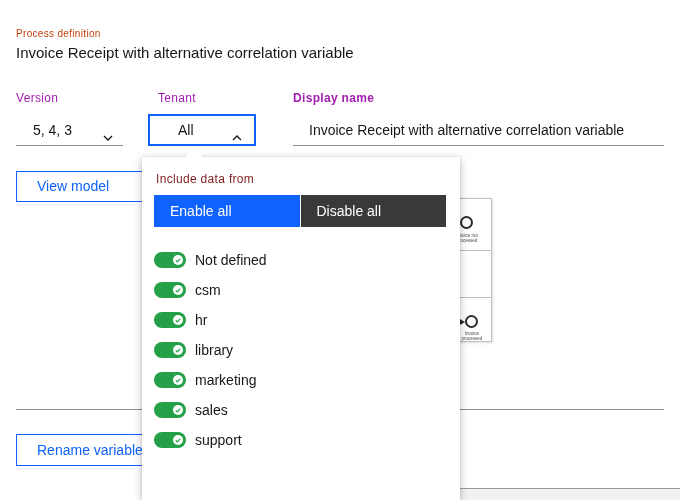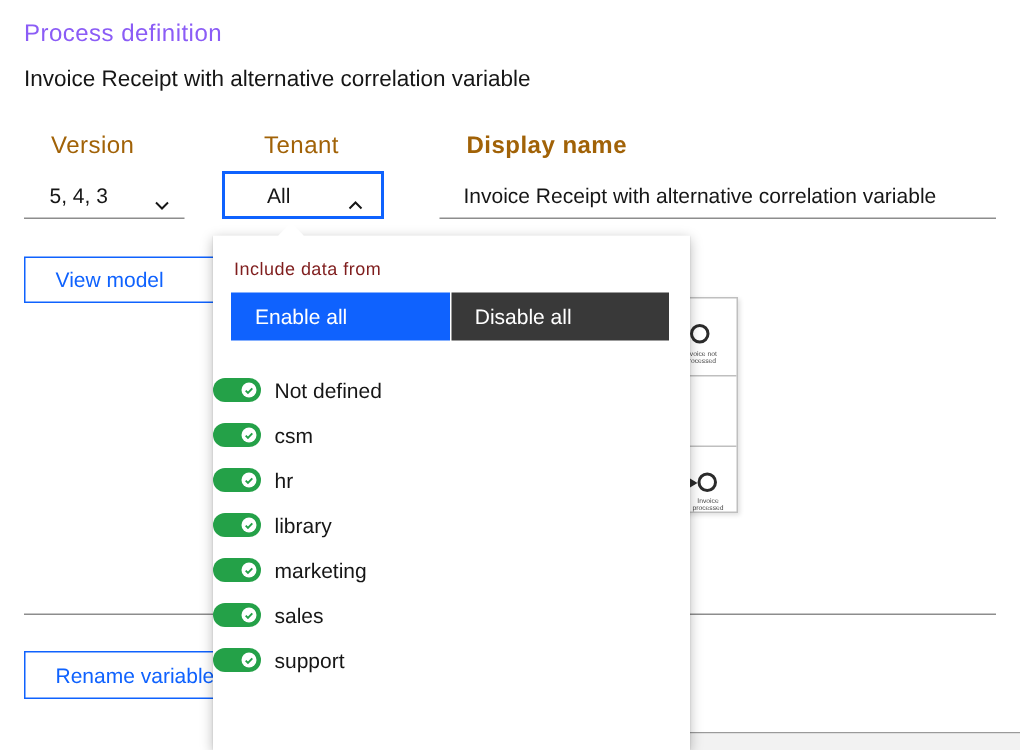--- a/index.html
+++ b/index.html
@@ -1,23 +1,23 @@
 <!DOCTYPE html>
 <html><head>
 <meta charset="utf-8">
 <style>
   * { margin:0; padding:0; box-sizing:border-box; }
   html,body { background:#fff; }
   body { font-family:"Liberation Sans","DejaVu Sans",sans-serif; }
   .page { position:relative; width:680px; height:500px; background:#fff; overflow:hidden; }
 
-  .eyebrow { position:absolute; left:16px; top:15px; font-size:16px; line-height:16px; color:#8b5cf6; letter-spacing:.32px; }
+  .eyebrow { position:absolute; left:16px; top:26px; font-size:10px; line-height:16px; color:#c2410c; letter-spacing:.32px; }
   .page-title { position:absolute; left:16px; top:42px; font-size:15px; line-height:22px; color:#161616; }
 
-  .field-label { position:absolute; top:90px; font-size:16px; line-height:16px; color:#a16207; letter-spacing:.32px;margin-left:18px; }
+  .field-label { position:absolute; top:90px; font-size:12px; line-height:16px; color:#a21caf; letter-spacing:.32px; }
   .lbl-version { left:16px; }
   .lbl-tenant { left:158px; }
   .lbl-display { left:293px;font-weight:bold; }
 
   .field { position:absolute; top:114px; height:32px; background:#fff; }
   .field .value { font-size:14px; line-height:32px; color:#161616; white-space:nowrap; overflow:hidden; }
   .version-field { left:16px; width:107px; border-bottom:1px solid #8d8d8d; cursor:pointer; }
   .version-field .value { padding-left:17px; }
   .tenant-field { left:148px; width:108px; border:2px solid #0f62fe; cursor:pointer; }
   .tenant-field .value { line-height:28px; padding-left:28px; }
@@ -58,21 +58,21 @@
     box-shadow:0 2px 8px rgba(0,0,0,.28), 0 0 1px rgba(0,0,0,.18); z-index:10; }
   .popup-caret { position:absolute; left:46px; top:-6px; width:12px; height:12px; background:#fff; transform:rotate(45deg); }
   .include-label { position:absolute; left:14px; top:14px; font-size:12px; line-height:16px; color:#7f1d1d; letter-spacing:.32px; }
   .btn-pair { position:absolute; left:12px; top:38px; width:292px; height:32px; display:flex; gap:1px; }
   .pair-btn { flex:1; height:32px; border:none; font-size:14px; color:#fff; text-align:left; padding-left:16px;
     line-height:32px; cursor:pointer; font-family:inherit; }
   .enable-all { background:#0f62fe; }
   .disable-all { background:#393939; }
 
   .toggle-list { position:absolute; left:0; top:88px; width:100%; }
-  .toggle-row { height:30px; display:flex; align-items:center; cursor:pointer; }
+  .toggle-row { height:30px; display:flex; align-items:center; padding-left:12px; cursor:pointer; }
   .toggle { position:relative; width:32px; height:16px; border-radius:8px; background:#24a148; flex:0 0 auto; }
   .toggle .handle { position:absolute; left:19px; top:3px; width:10px; height:10px; border-radius:50%; background:#fff;
     display:flex; align-items:center; justify-content:center; }
   .toggle-label { margin-left:9px; font-size:14px; color:#161616; }
 </style>
 </head>
 <body>
 
 <div class="page">
 

